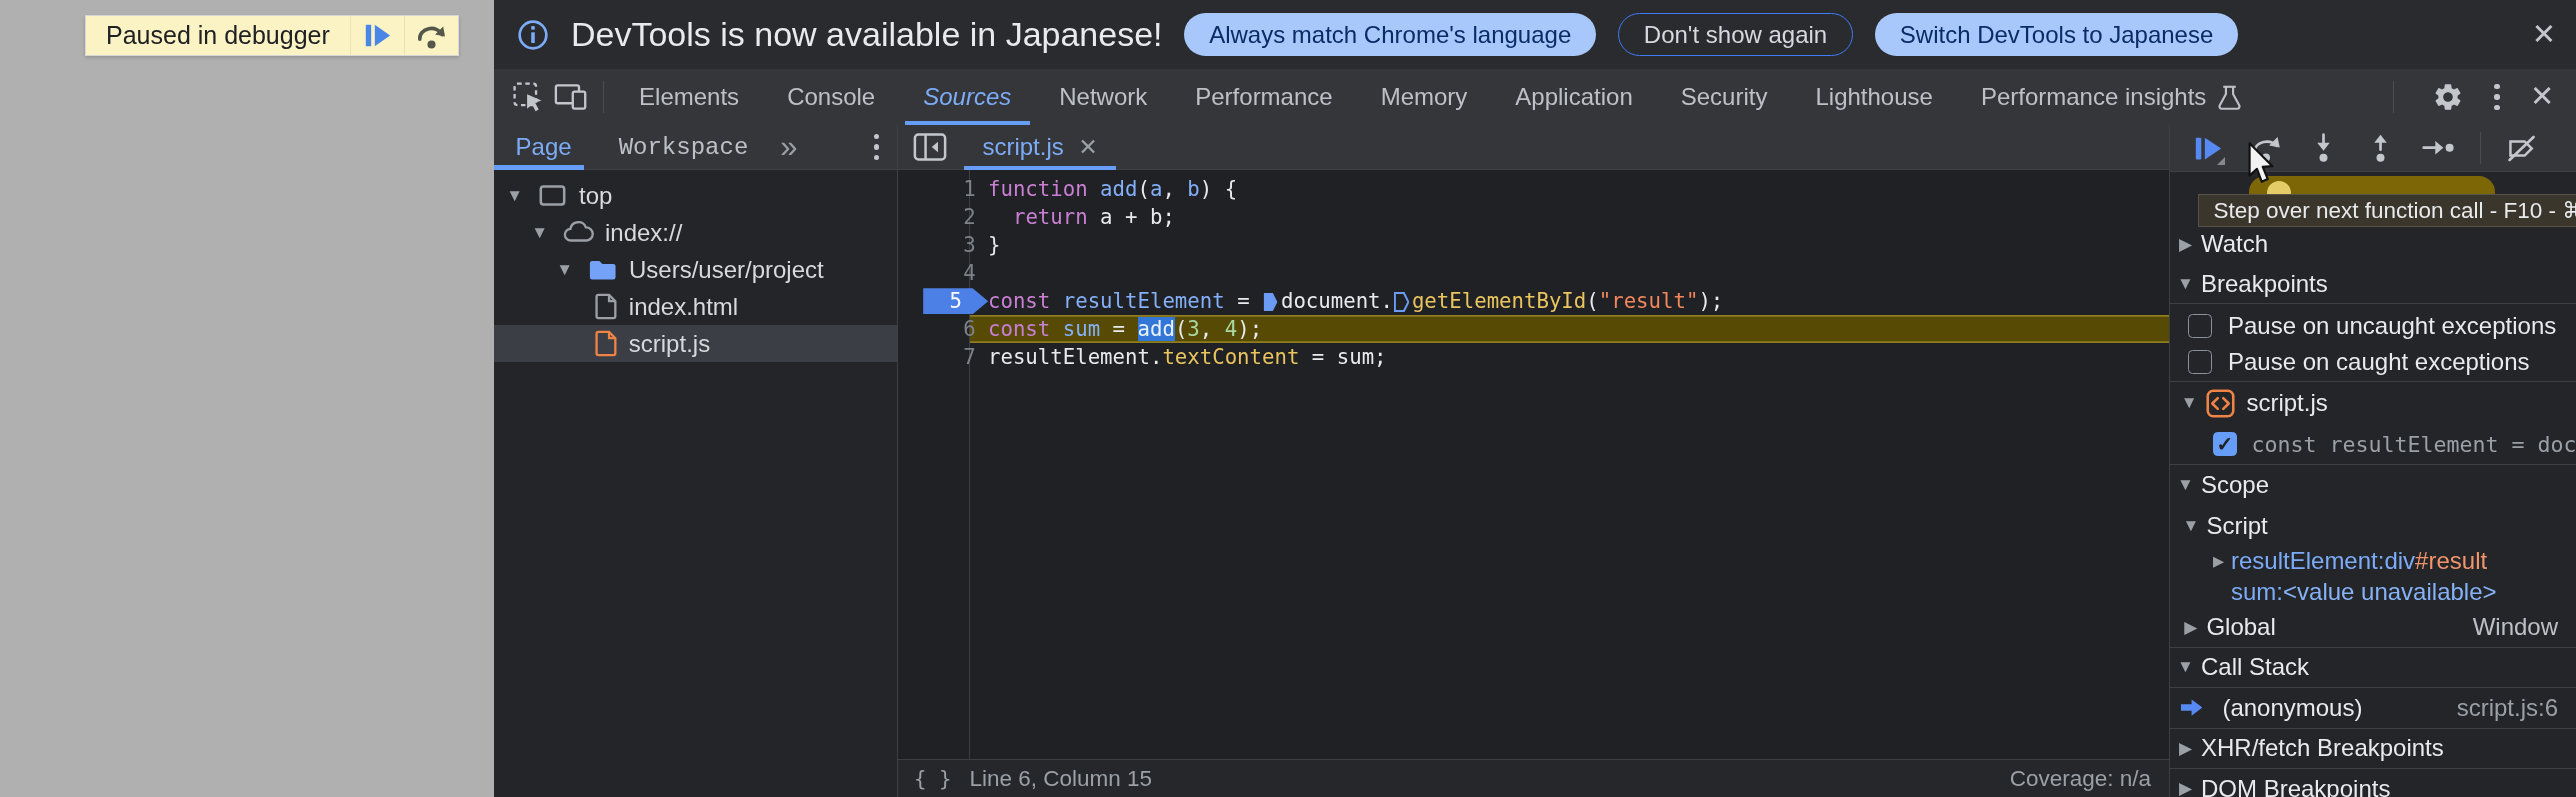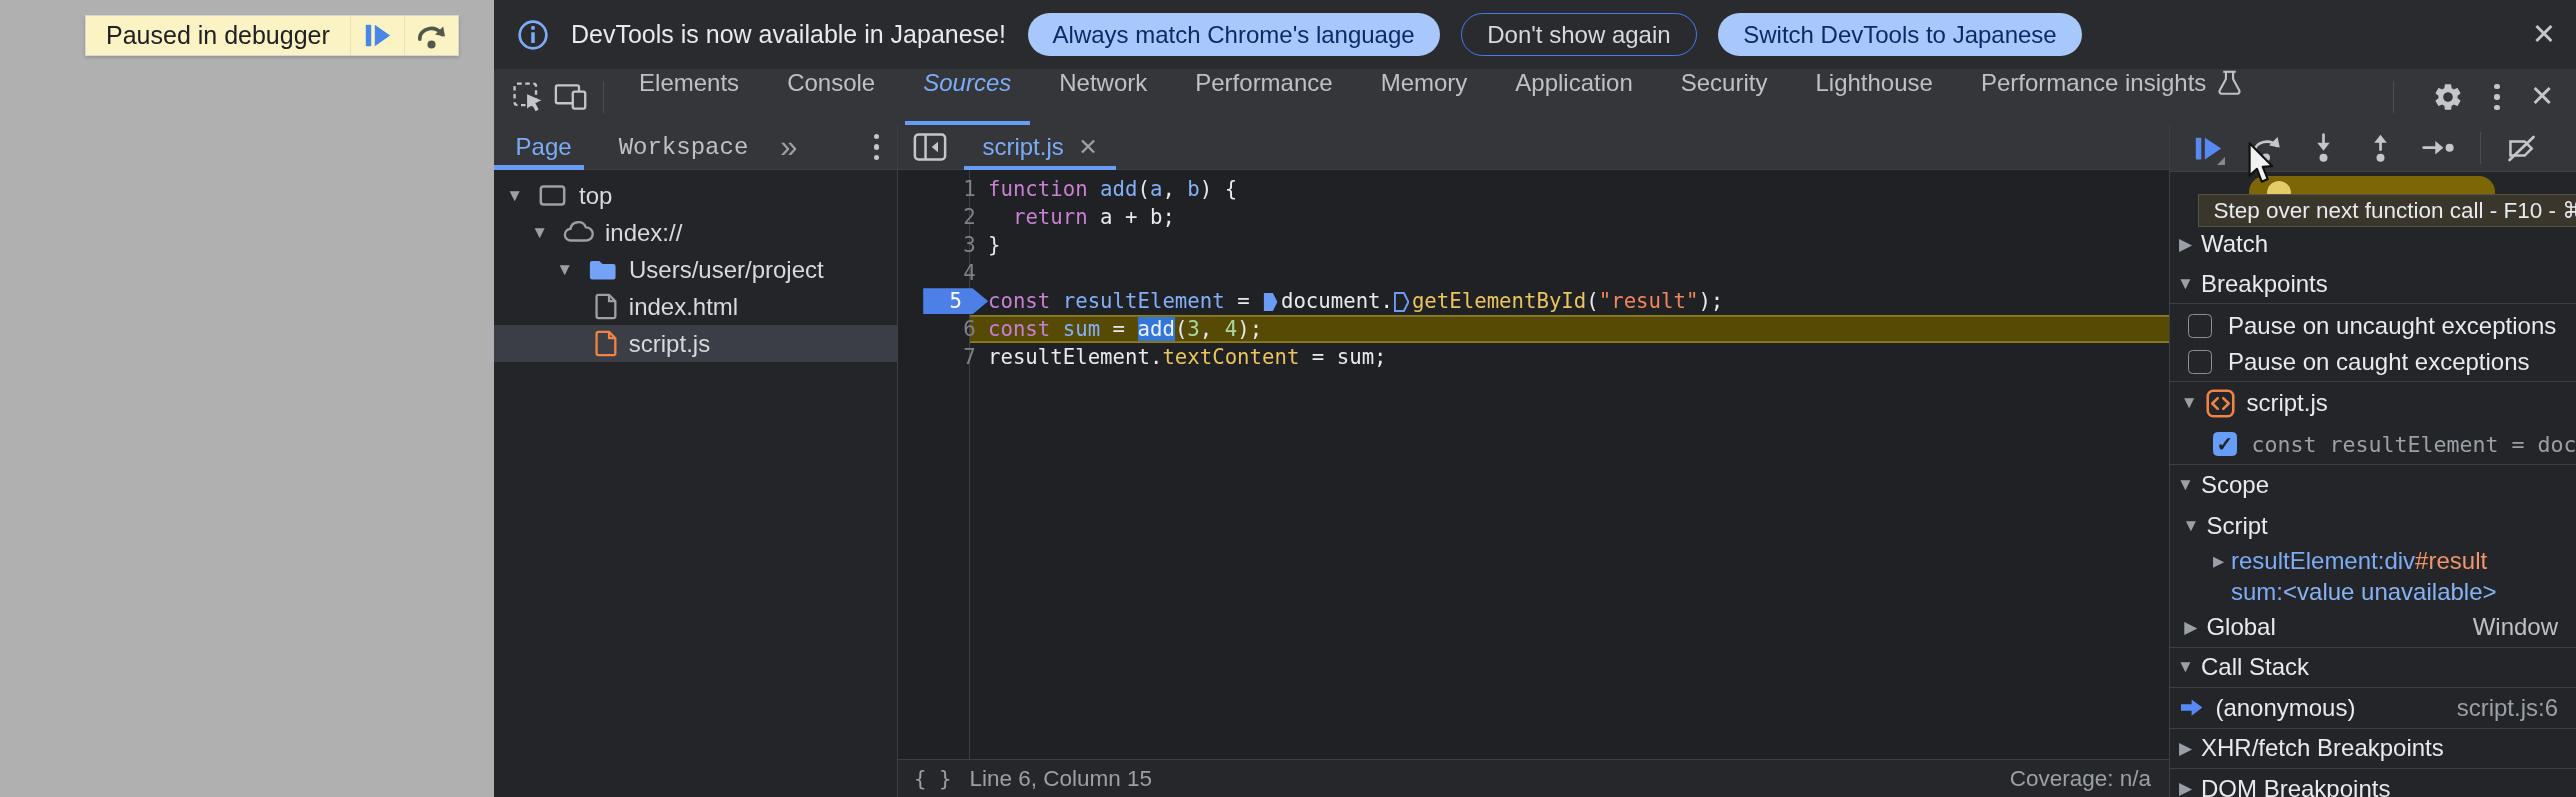--- a/index.html
+++ b/index.html
@@ -32,39 +32,39 @@
     position:absolute; left:494px; top:0; width:2082px; height:797px;
     background:#202124; display:flex; flex-direction:column;
     font-size:24px;
   }
 
   
   .infobar {
     height:69px; flex:0 0 69px; background:#2a2b2e;
     display:flex; align-items:center; padding:0 20px 0 23.4px; gap:21.6px;
   }
-  .infobar .msg { color:#e8eaed; font-size:25px; white-space:nowrap; }
+  .infobar .msg { color:#e8eaed; font-size:34px; white-space:nowrap; }
   .pill {
     height:43px; border-radius:21.6px; padding:0 25px;
     display:flex; align-items:center; font-size:24px; font-weight:500;
     background:#a8c7fa; color:#0a2c66; white-space:nowrap; cursor:pointer; border:none;
     font-family:"Liberation Sans", sans-serif;
   }
   .pill.outline { background:transparent; border:1.8px solid #3f7cf6; color:#d6d9dd; font-weight:400; }
   .x-icon { color:#c3c7cc; font-size:29px; cursor:pointer; line-height:1; }
   .infobar .spacer { flex:1; }
 
   
   .main-toolbar {
     height:56px; flex:0 0 56px; background:#35363a;
     display:flex; align-items:center; padding-left:12.6px;
   }
   .tbtn { width:43px; height:56px; display:flex; align-items:center; justify-content:center; cursor:pointer; }
   .vdiv { width:0.9px; height:32px; background:#4a4d51; margin:0 10.8px; }
-  .tab { position:relative; padding:0 24px; height:56px; display:flex; align-items:flex-start; gap:10.8px;
+  .tab { position:relative; padding:0 24px; height:56px; display:flex; align-items:center; gap:10.8px;
          color:#bdc1c6; cursor:pointer; white-space:nowrap; }
   .tab.active { color:#7cacf8;font-style:italic; }
   .tab.active .underline { position:absolute; left:5.4px; right:5.4px; bottom:0; height:4.5px; background:#669df6; }
   .main-toolbar .right { margin-left:auto; display:flex; align-items:center; gap:27px; padding-right:21.6px; }
   .kebab { display:flex; flex-direction:column; gap:5.4px; cursor:pointer; padding:3.6px; }
   .kebab i { width:5.4px; height:5.4px; border-radius:50%; background:#c3c7cc; }
 
   
   .content { flex:1; display:flex; min-height:0; }
 
@@ -455,21 +455,21 @@
         </div>
         <div class="sb-row bb" style="height:40px; padding-left:5.4px;">
           <span class="sb-chev">▶</span>
           <span>Global</span>
           <span class="right-val" style="color:#bdc1c6;">Window</span>
         </div>
         <div class="sb-row bb" style="height:40px;">
           <span class="sb-chev">▼</span>
           <span>Call Stack</span>
         </div>
-        <div class="sb-row bb" style="height:41px; padding-left:10.8px; gap:13px;">
+        <div class="sb-row bb" style="height:41px; padding-left:10.8px; gap:20px;">
           <span class="frame-arrow"></span>
           <span>(anonymous)</span>
           <span class="right-val" style="color:#9aa0a6;">script.js:6</span>
         </div>
         <div class="sb-row bb" style="height:40px;">
           <span class="sb-chev">▶</span>
           <span>XHR/fetch Breakpoints</span>
         </div>
         <div class="sb-row" style="height:40px;">
           <span class="sb-chev">▶</span>

